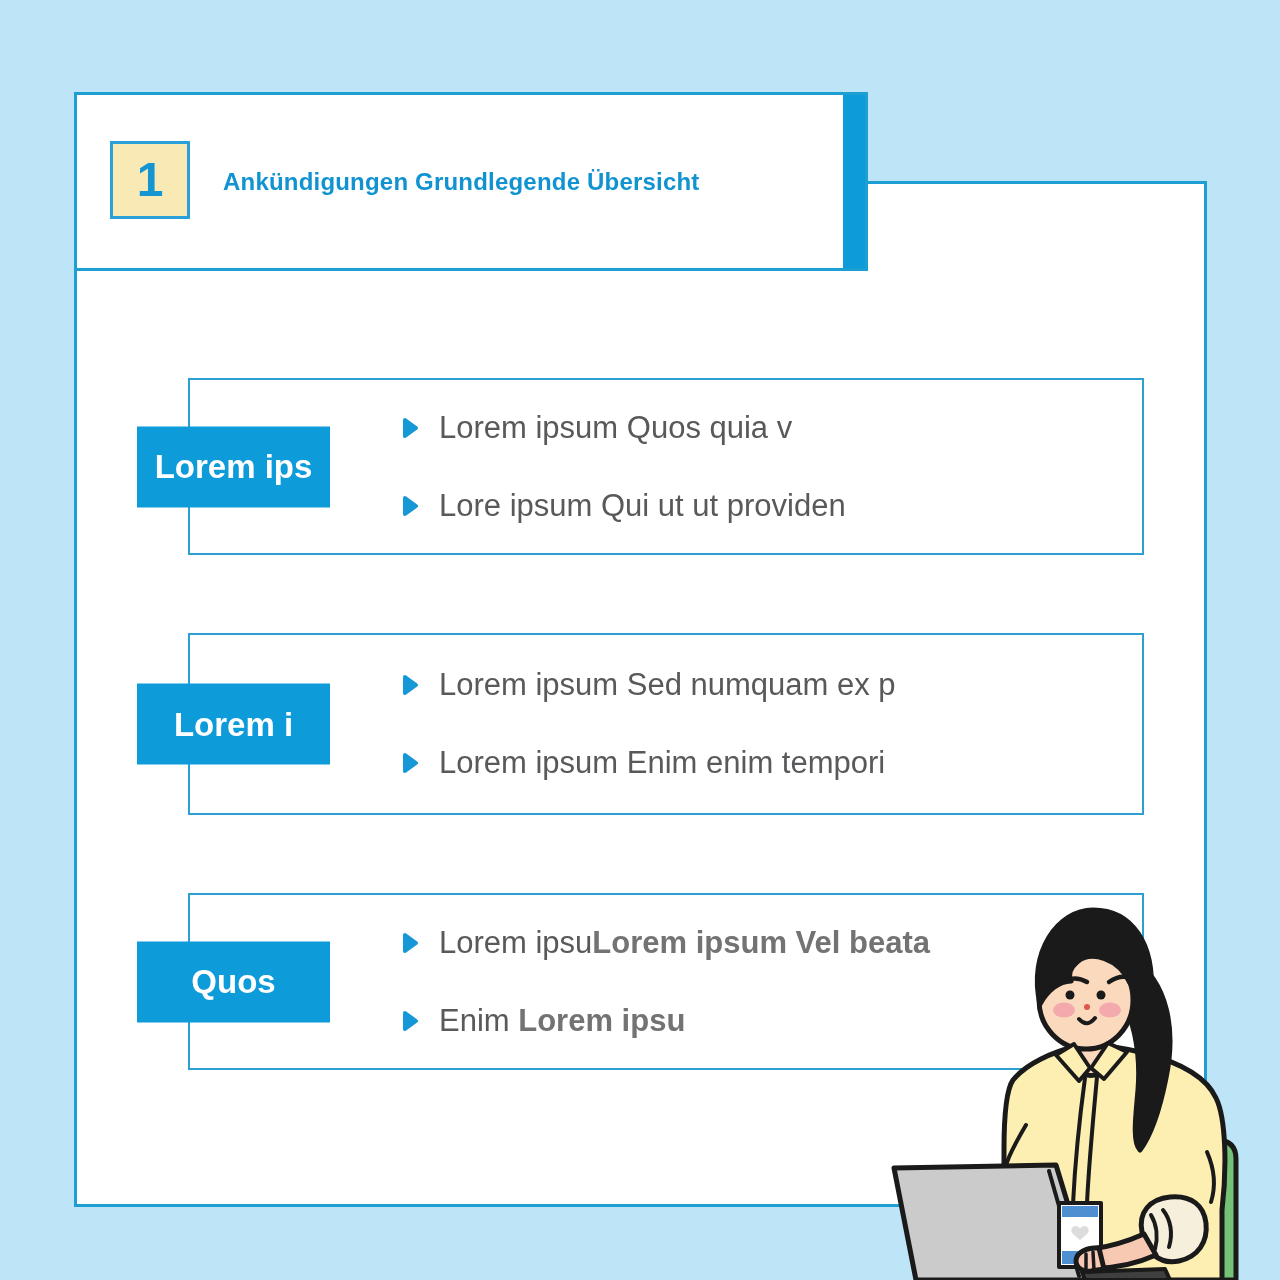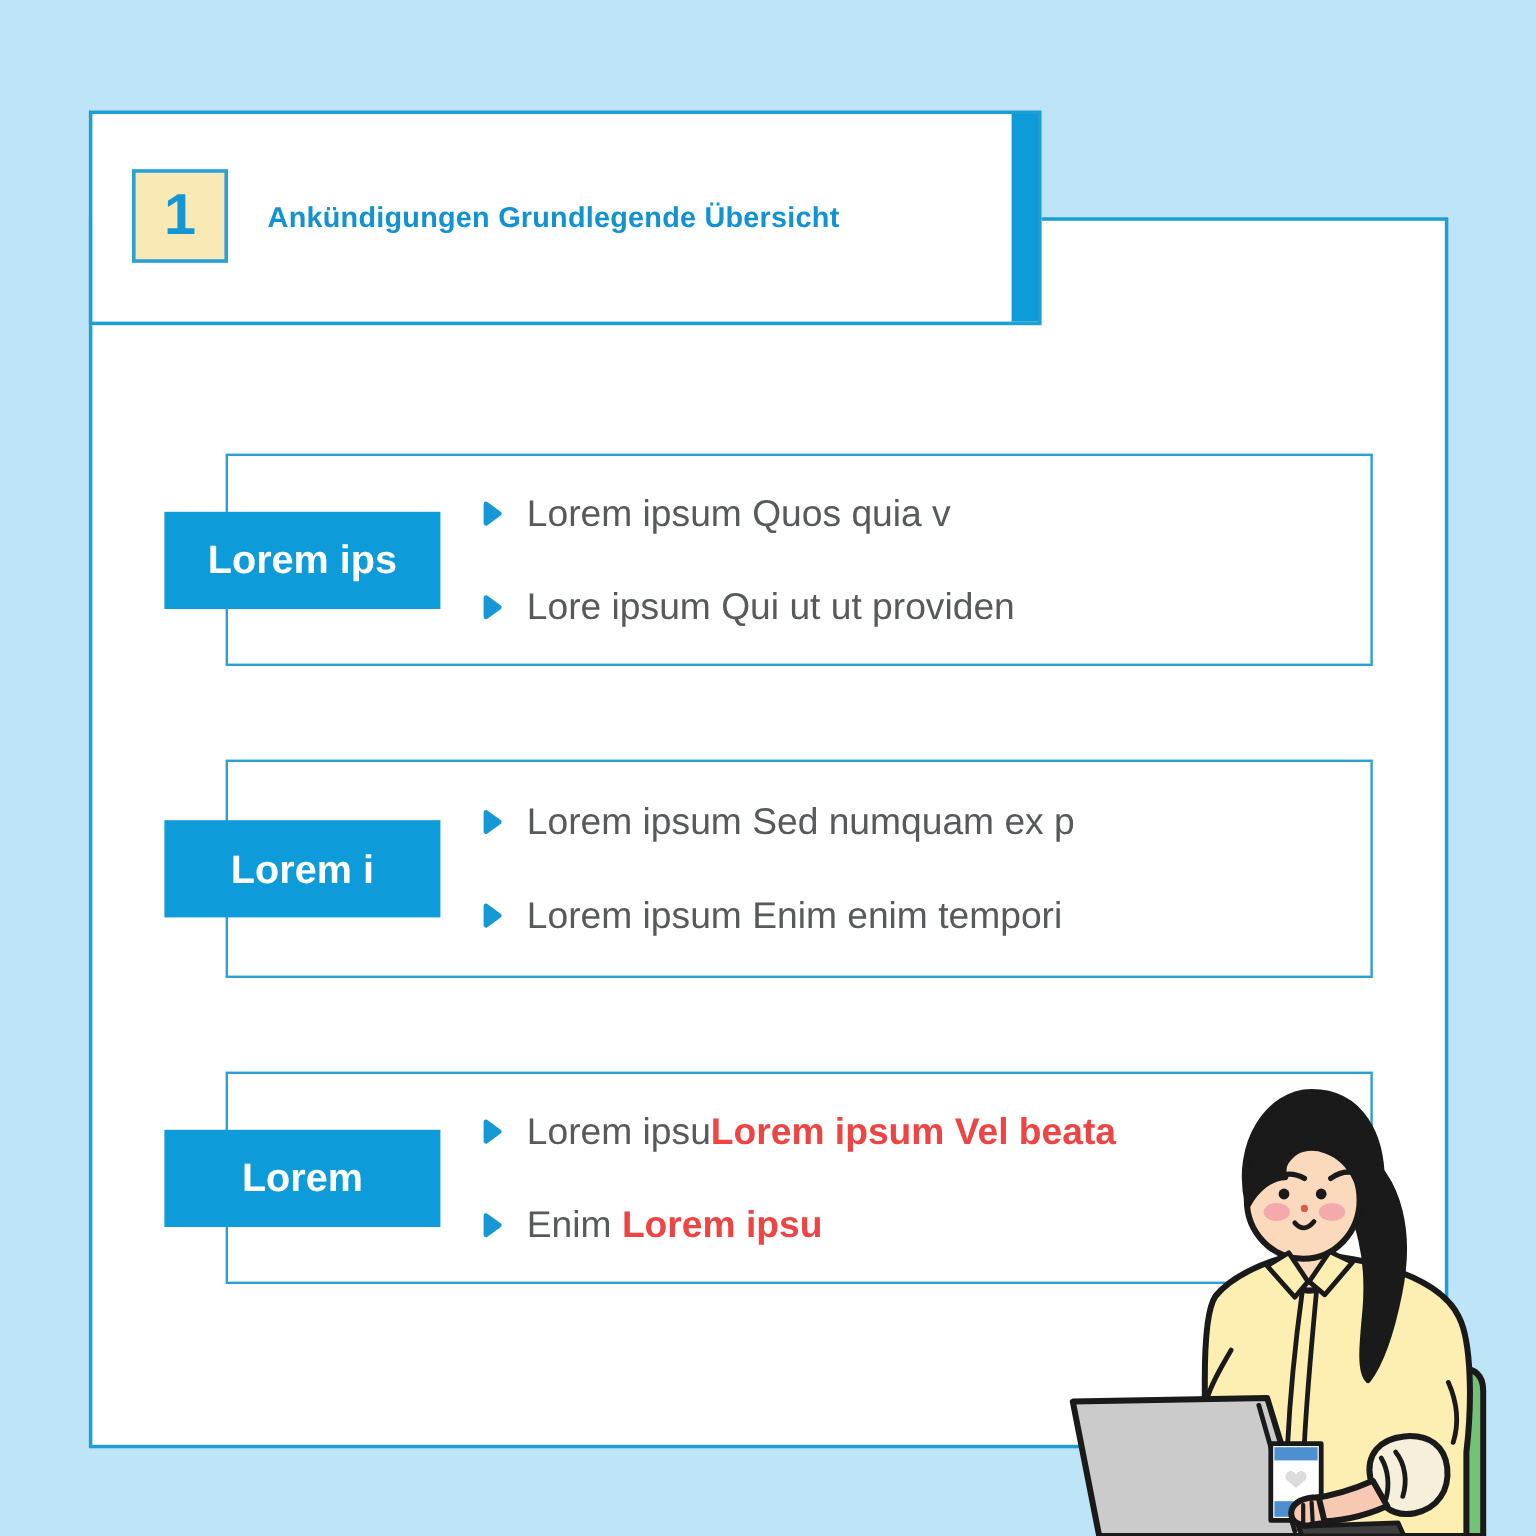--- a/index.html
+++ b/index.html
@@ -32,31 +32,31 @@
   
   .section{
     position:absolute;left:188px;width:956px;background:#ffffff;
     border:2px solid #2d9fd0;box-sizing:border-box;z-index:2;
   }
   .section.s1{top:378px;height:177px;}
   .section.s2{top:633px;height:182px;}
   .section.s3{top:893px;height:177px;}
   .section-label{
     position:absolute;left:-53px;top:50%;transform:translateY(-50%);
-    width:230px;height:81px;background:#0d9bd9;color:#ffffff;
+    width:193px;height:81px;background:#0d9bd9;color:#ffffff;
     font-size:33px;font-weight:bold;display:flex;align-items:center;justify-content:center;
   }
   .bullets{
     position:absolute;left:212px;top:0;height:100%;
     display:flex;flex-direction:column;justify-content:center;gap:38px;
   }
   .bullet{display:flex;align-items:center;gap:20px;height:40px;}
   .tri{width:17px;height:22px;flex:0 0 auto;display:block;}
   .bullet-text{font-size:31px;color:#58595b;white-space:pre;line-height:40px;}
-  .seg.b{color:#ef4444;font-weight:600;}
+  .seg.b{color:#737373;font-weight:600;}
   
   .illus{position:absolute;left:880px;top:900px;width:400px;height:380px;z-index:4;}
 </style>
 </head>
 <body>
 
 <div class="canvas">
 
   <div class="main-card"></div>
 
@@ -98,21 +98,21 @@
       <div class="bullet">
         <svg class="tri" viewBox="0 0 17 22">
             <path d="M3 3 L14 11 L3 19 Z" fill="#1798d6" stroke="#1798d6" stroke-width="4" stroke-linejoin="round"></path>
           </svg>
         <span class="bullet-text"><span class="seg g">Lorem ipsum Enim enim tempori</span><span class="seg b"></span></span>
       </div>
     </div>
   </div>
 
   <div class="section s3">
-    <div class="section-label">Lorem</div>
+    <div class="section-label">Quos</div>
     <div class="bullets">
       <div class="bullet">
         <svg class="tri" viewBox="0 0 17 22">
             <path d="M3 3 L14 11 L3 19 Z" fill="#1798d6" stroke="#1798d6" stroke-width="4" stroke-linejoin="round"></path>
           </svg>
         <span class="bullet-text"><span class="seg g">Lorem ipsu</span><span class="seg b">Lorem ipsum Vel beata</span></span>
       </div>
       <div class="bullet">
         <svg class="tri" viewBox="0 0 17 22">
             <path d="M3 3 L14 11 L3 19 Z" fill="#1798d6" stroke="#1798d6" stroke-width="4" stroke-linejoin="round"></path>

